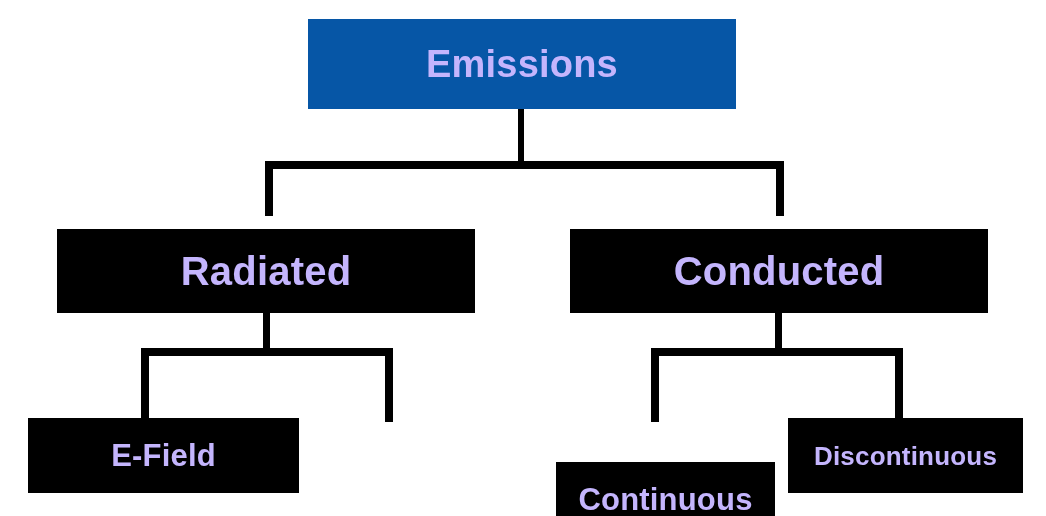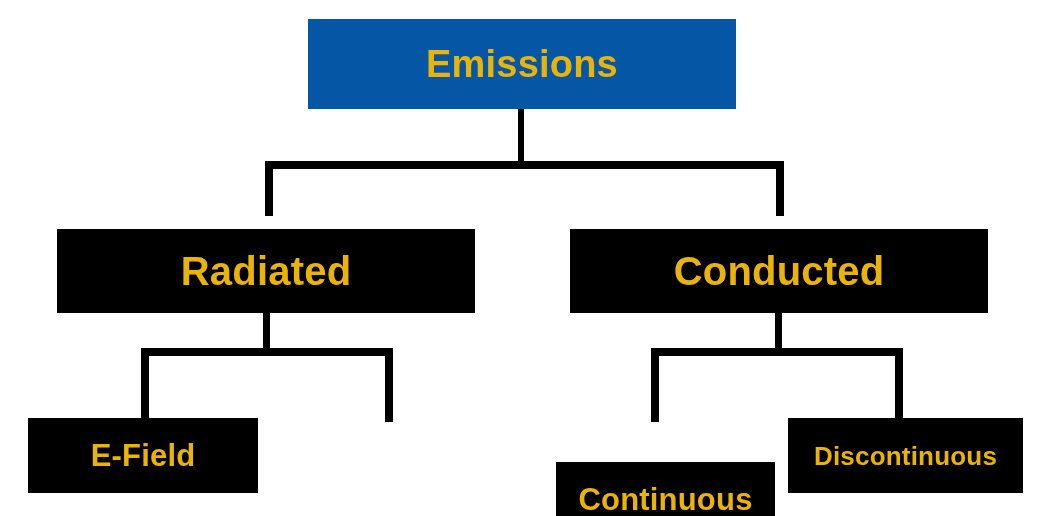--- a/index.html
+++ b/index.html
@@ -15,21 +15,21 @@
     width: 1046px;
     height: 516px;
     background: #ffffff;
     overflow: hidden;
   }
   .node {
     position: absolute;
     display: flex;
     align-items: center;
     justify-content: center;
-    color: #eab308;
+    color: #c4b5fd;
     font-weight: bold;
     letter-spacing: 0.2px;
     line-height: 1;
     text-align: center;
     box-sizing: border-box;
     z-index: 2;
   }
   .node-root {
     background: #0656a6;
     left: 308px;
@@ -47,21 +47,21 @@
     margin-top: 17px;
   }
   #node-radiated { left: 57px; }
   #node-conducted { left: 570px; }
   .node-l3 {
     background: #000000;
     top: 418px;
     height: 75px;
     font-size: 31px;
   }
-  #node-efield       { left: 28px;  width: 230px; }
+  #node-efield       { left: 28px;  width: 271px; }
   #node-hfield       { left: 277px; width: 231px; }
   #node-continuous   { left: 556px; width: 219px; margin-top: 44px; }
   #node-discontinuous{ left: 788px; width: 235px; font-size: 26px; }
 
   .conn {
     position: absolute;
     background: #000000;
     z-index: 1;
   }
 </style>

